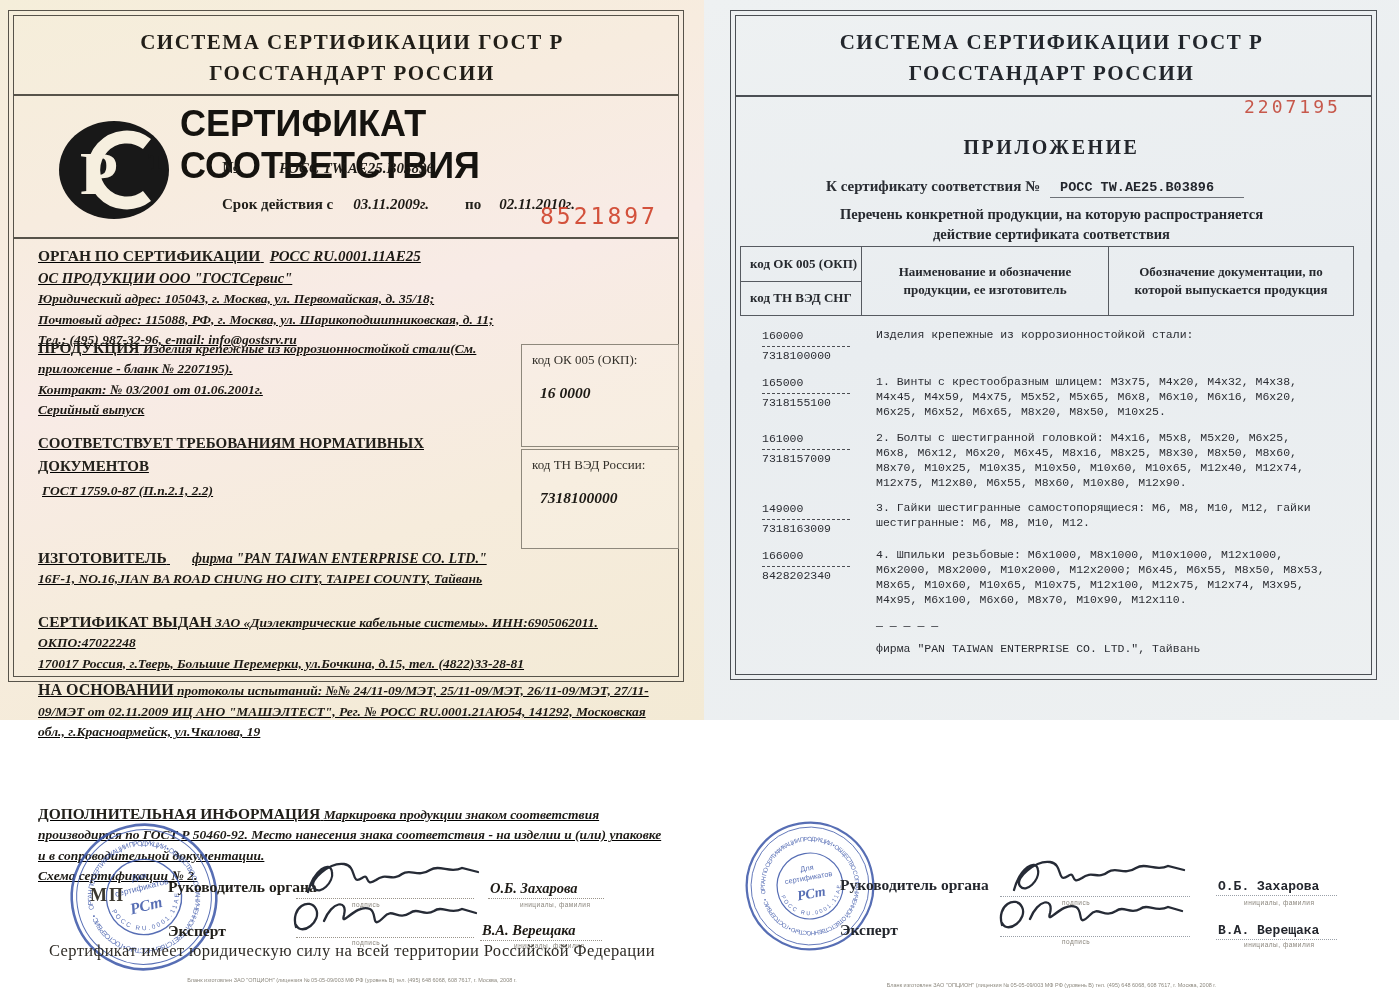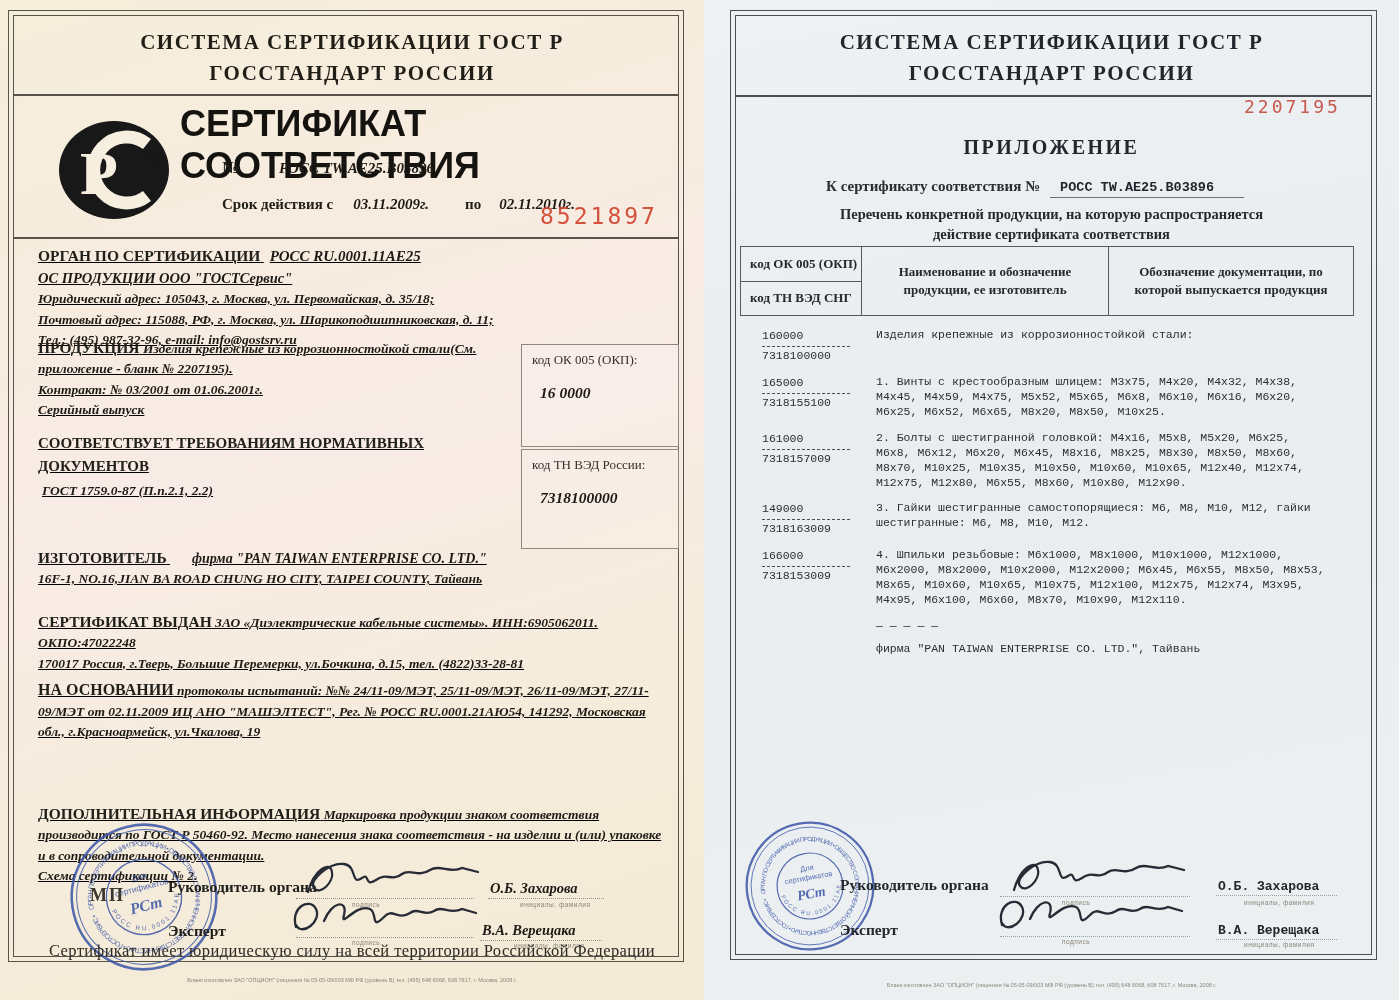--- a/index.html
+++ b/index.html
@@ -1,17 +1,17 @@
 <!DOCTYPE html>
 <html><head>
 <meta charset="utf-8">
 <style>
   html,body{margin:0;padding:0;background:#ffffff;width:1399px;height:1000px;overflow:hidden;}
   *{box-sizing:border-box;}
-  .page{position:absolute;top:0;height:1000px;}
+  .page{position:absolute;top:0;height:720px;}
   #pageL{left:0;width:704px;background:linear-gradient(163deg,#f5eeda 0%,#f7ecdf 25%,#f8ebe6 45%,#f6ecdc 70%,#f3ead5 100%);}
   #pageR{left:704px;width:695px;background:linear-gradient(170deg,#eef1f2 0%,#e9edf0 45%,#edf0f1 100%);}
   .frame{position:absolute;border:1.6px solid #57534a;}
   .frame-in{position:absolute;left:4px;top:4px;right:4px;bottom:4px;border:1px solid #57534a;}
   #pageR .frame{border-color:#4b4f54;}
   #pageR .frame-in{border-color:#4b4f54;}
   .abs{position:absolute;}
   .serif{font-family:"Liberation Serif","DejaVu Serif",serif;}
   .mono{font-family:"Liberation Mono","DejaVu Sans Mono",monospace;}
   .band-line{font-family:"Liberation Serif",serif;font-weight:bold;font-size:21px;letter-spacing:1.5px;color:#211e18;text-align:center;width:100%;}
@@ -229,21 +229,21 @@
     <div class="trow">
       <div class="tcodes">
           <div class="okp">149000</div>
           <div>7318163009</div>
         </div>
       <div class="ttext">3. Гайки шестигранные самостопорящиеся: М6, М8, М10, М12,  гайки шестигранные: М6, М8, М10, М12.</div>
     </div>
     <div class="trow">
       <div class="tcodes">
           <div class="okp">166000</div>
-          <div>7318153009</div>
+          <div>8428202340</div>
         </div>
       <div class="ttext">4. Шпильки резьбовые: М6х1000, М8х1000, М10х1000, М12х1000, М6х2000, М8х2000, М10х2000, М12х2000; М6х45, М6х55, М8х50, М8х53, М8х65, М10х60, М10х65, М10х75, М12х100, М12х75, М12х74, М3х95, М4х95, М6х100, М6х60,  М8х70, М10х90, М12х110.</div>
     </div>
     <div style="margin-left:114px;">
       <div>— — — — —</div>
       <div style="margin-top:8px;">фирма "PAN TAIWAN ENTERPRISE CO. LTD.", Тайвань</div>
     </div>
   </div>
 
   <svg class="stamp" style="left:28px;top:808px;transform:rotate(-10deg);" width="156" height="156" viewBox="0 0 180 180">

